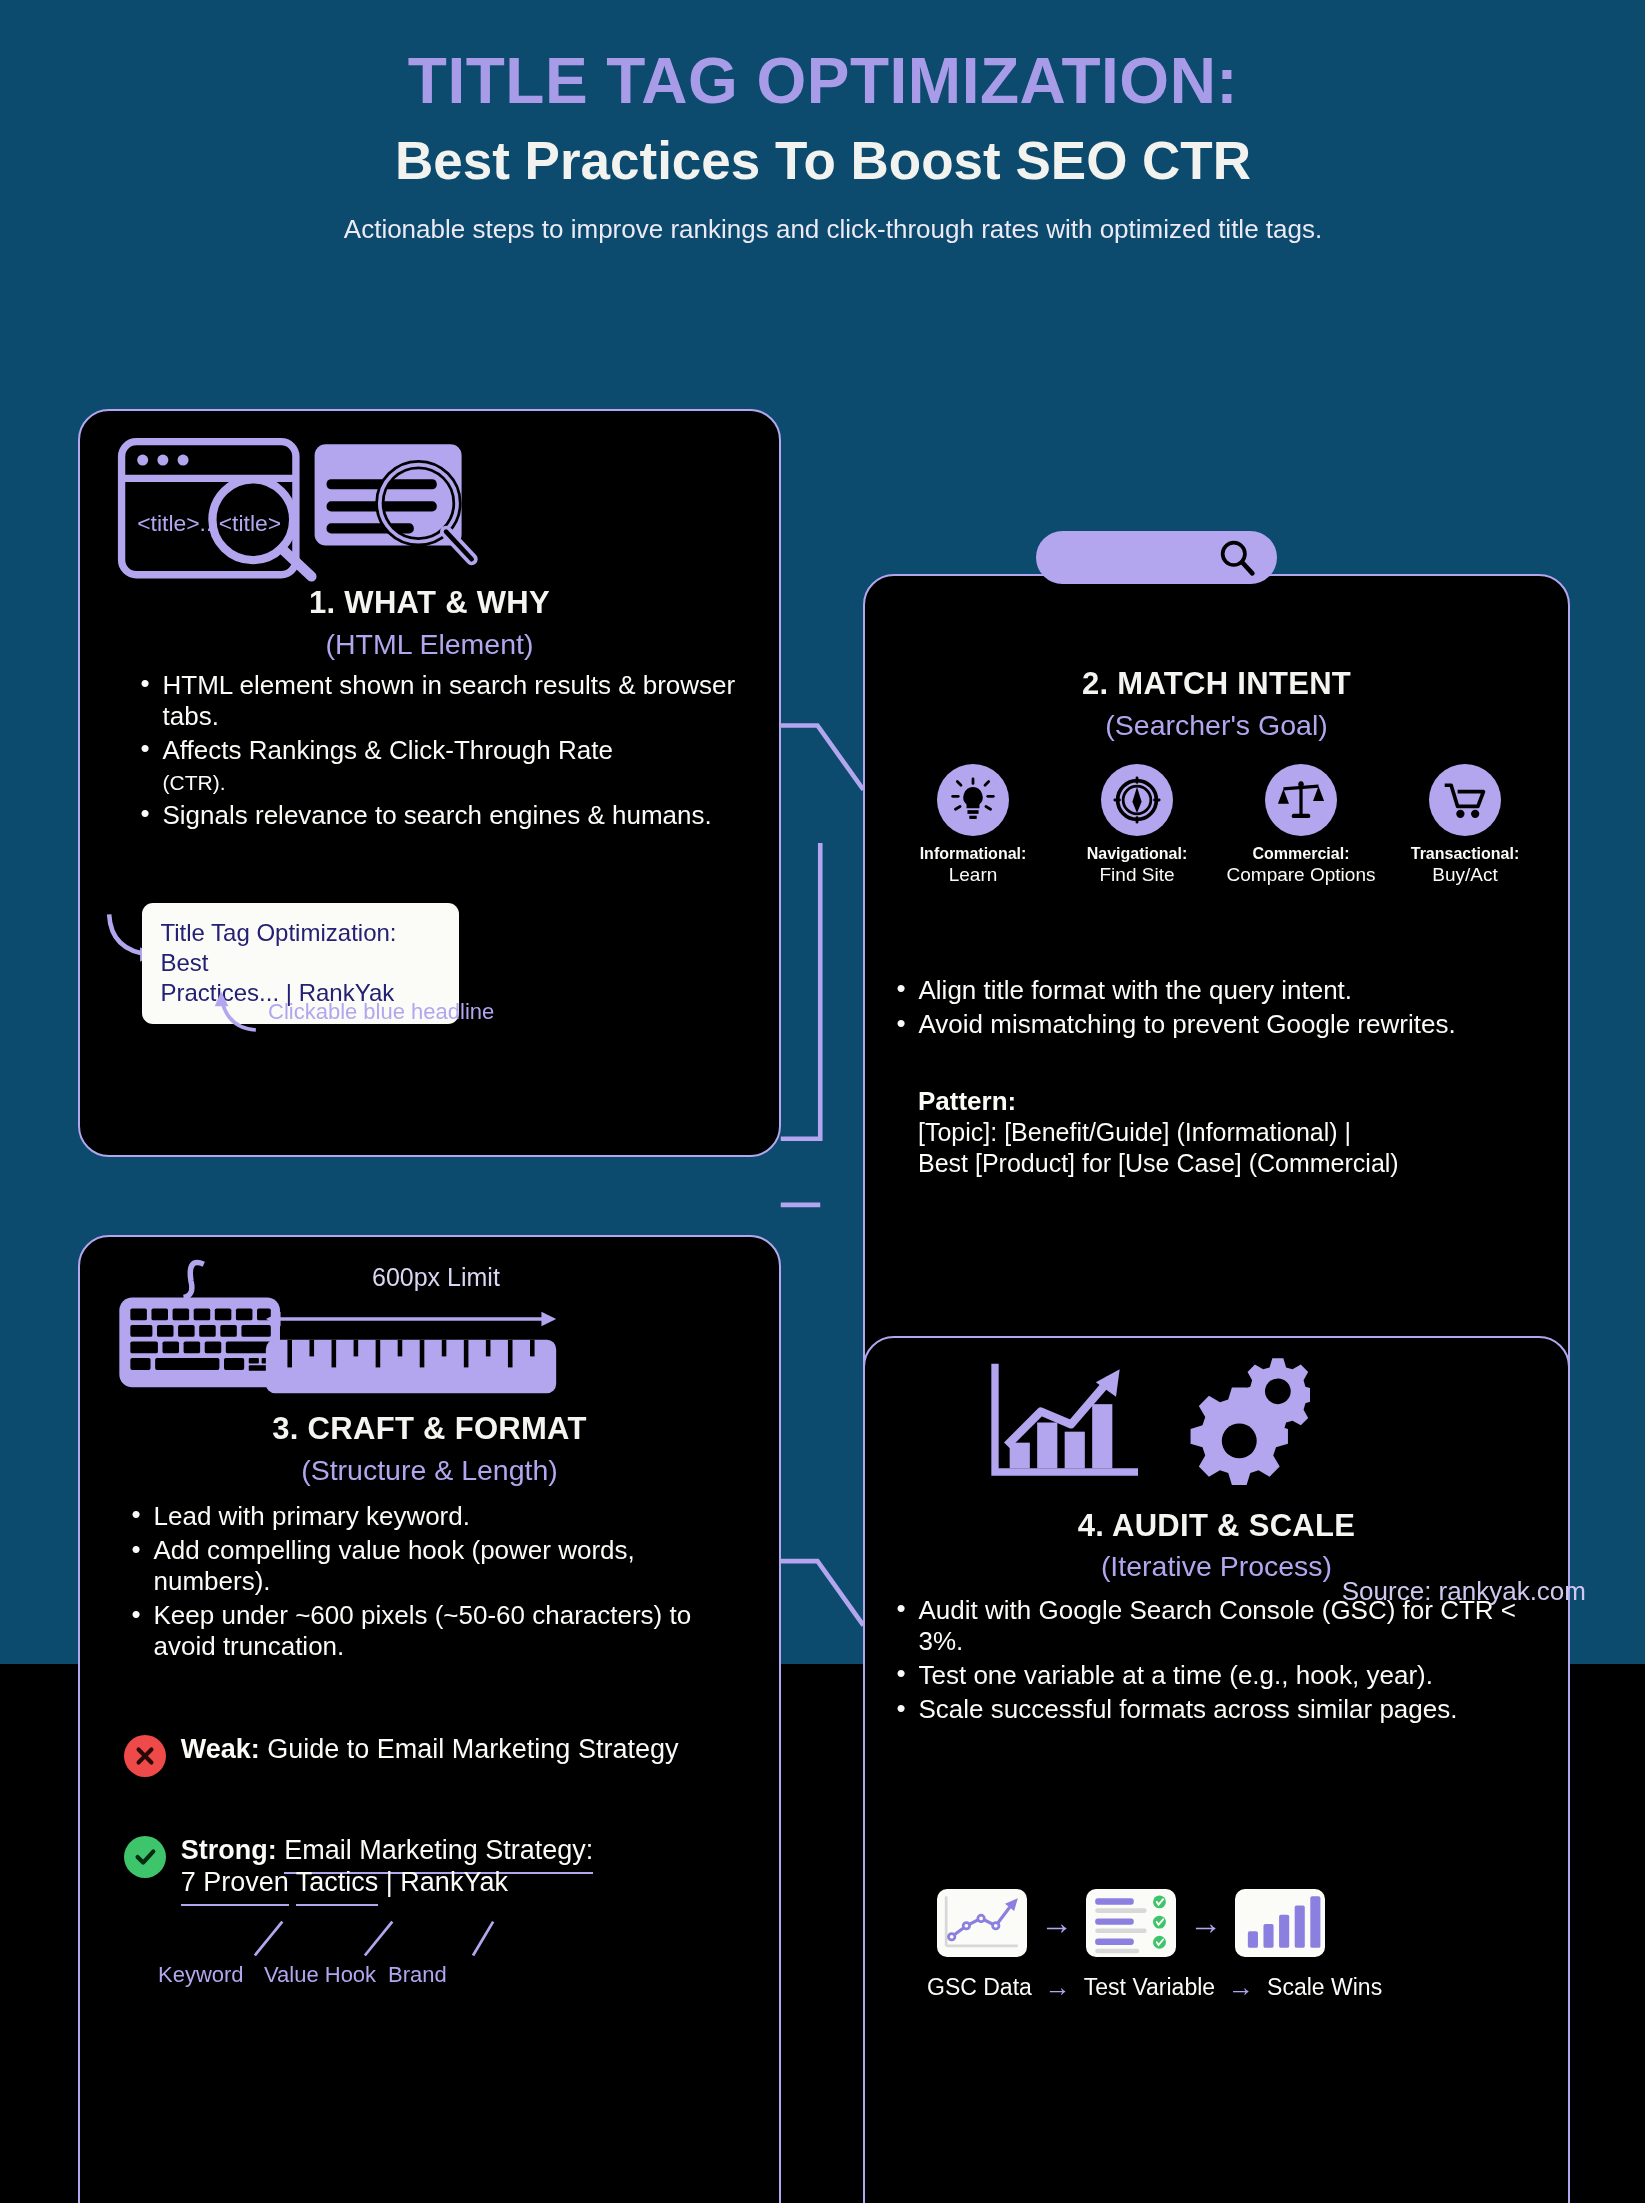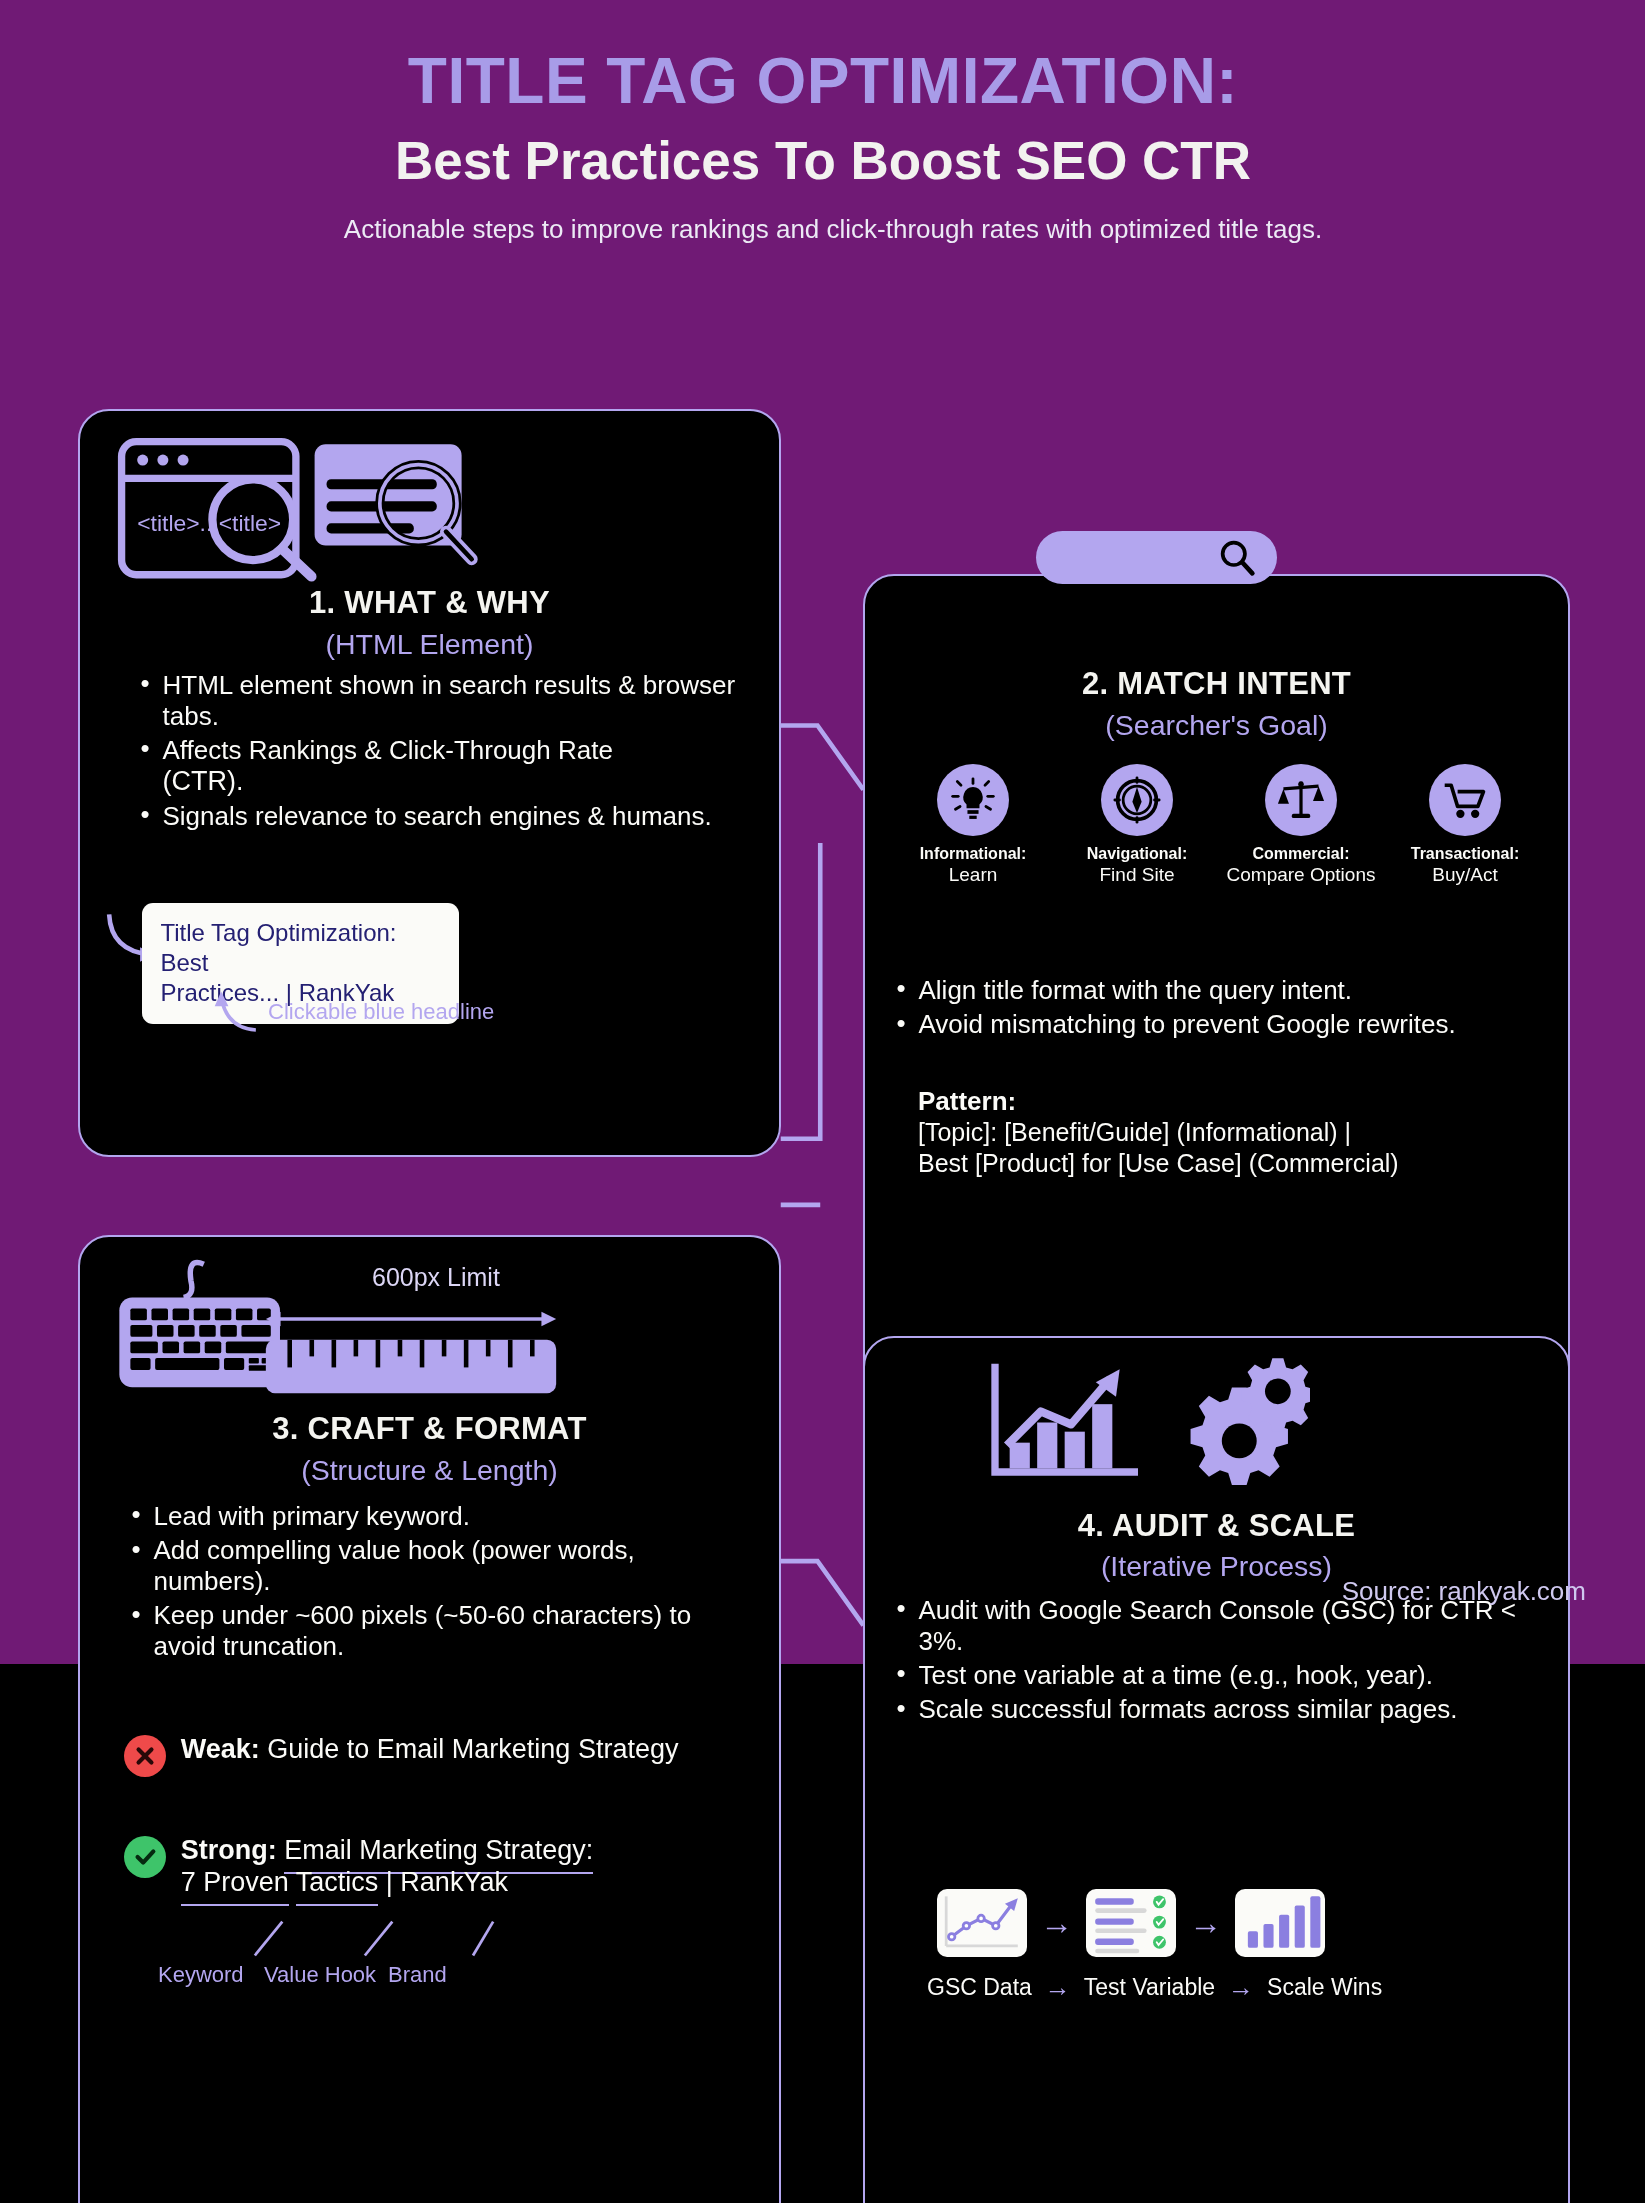--- a/index.html
+++ b/index.html
@@ -2,21 +2,21 @@
 <html style="font-size:14.7px"><head>
 <meta charset="utf-8">
 <style>
   * { box-sizing: border-box; margin: 0; padding: 0; }
   html, body {
     width: 1646px; height: 2204px;
     background: #000000;
     font-family: "Liberation Sans", sans-serif;
     overflow: hidden;
   }
-  .page { position: relative; width: 1646px; height: 1664px; background:#701a75; }
+  .page { position: relative; width: 1646px; height: 1664px; background:#0c4a6e; }
 
   
   .header { position:absolute; left:0; top:0; width:1646px; text-align:center; }
   .title-main {
     font-size: 64px; font-weight: 700; letter-spacing: 0.5px;
     color: #a89ce8; margin-top: 48px; line-height: 1.05;
   }
   .title-sub {
     font-size: 53px; font-weight: 700; color: #f2f2ef;
     margin-top: 16.5px; line-height: 1.1;
@@ -52,21 +52,21 @@
   .bullets { list-style:none; }
   .bullets li {
     position: relative; padding-left: 27.5px;
     font-size: 26px; color: #fbfbf8; line-height: 1.18;
     margin-bottom: 3.7px;
   }
   .bullets li::before {
     content: "•"; position:absolute; left: 5.5px; top: -1.8px;
     font-size: 26px; color: #fbfbf8;
   }
-  .small-note { font-size: 27px; }
+  .small-note { font-size: 21px; }
 
   
   .serp {
     position:absolute;
     background: #fbfbf8;
     border-radius: 11px;
     padding: 14.7px 18.4px 16.5px 18.4px;
   }
   .serp-text {
     font-size: 24px; color: #242073; line-height: 1.25;

